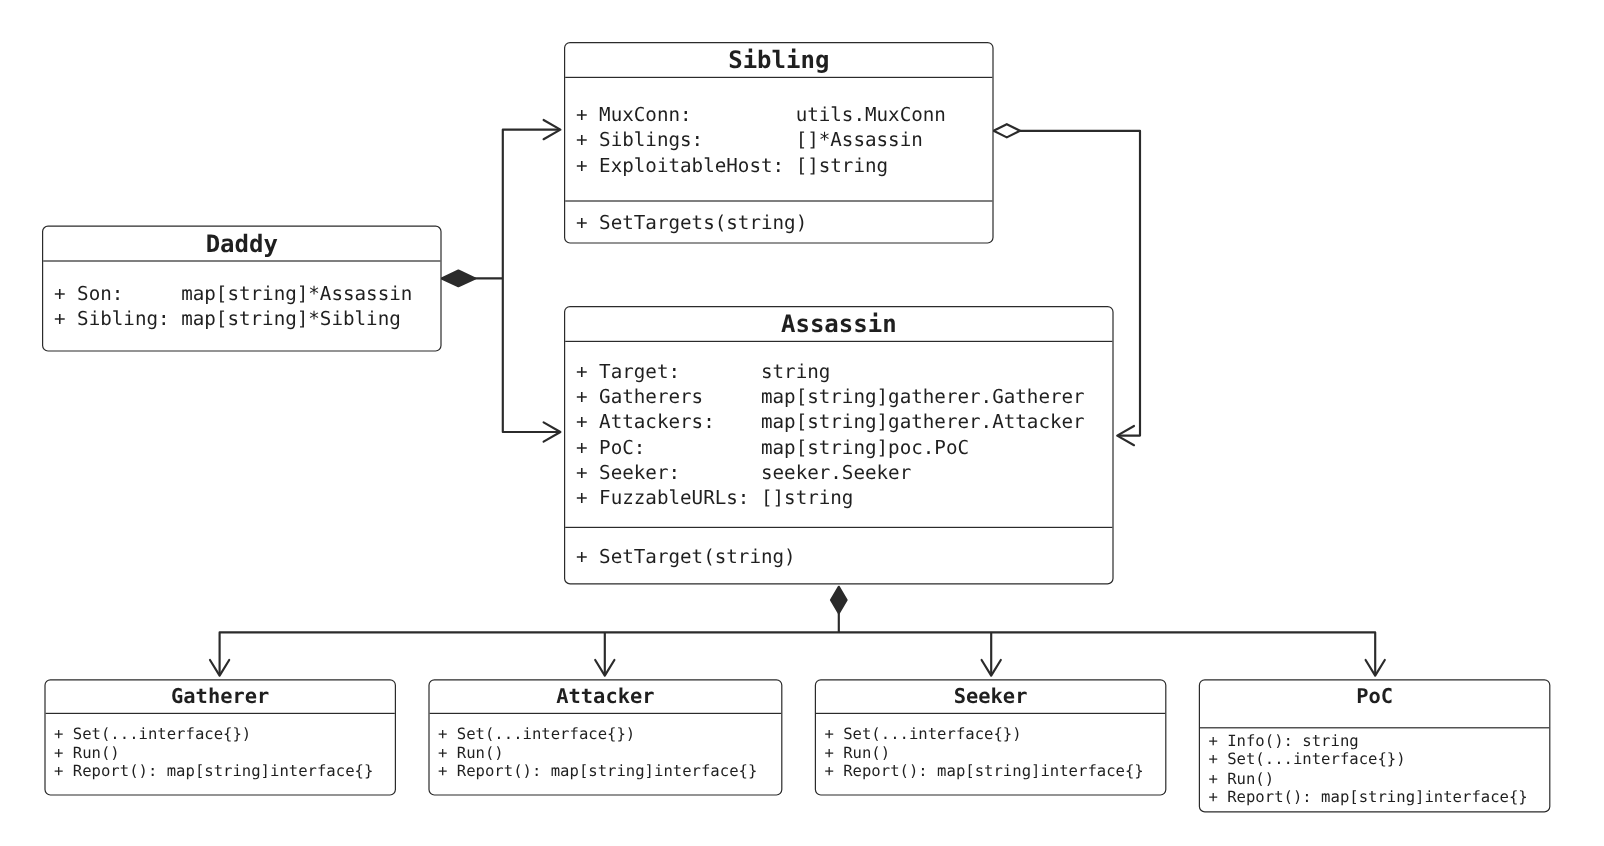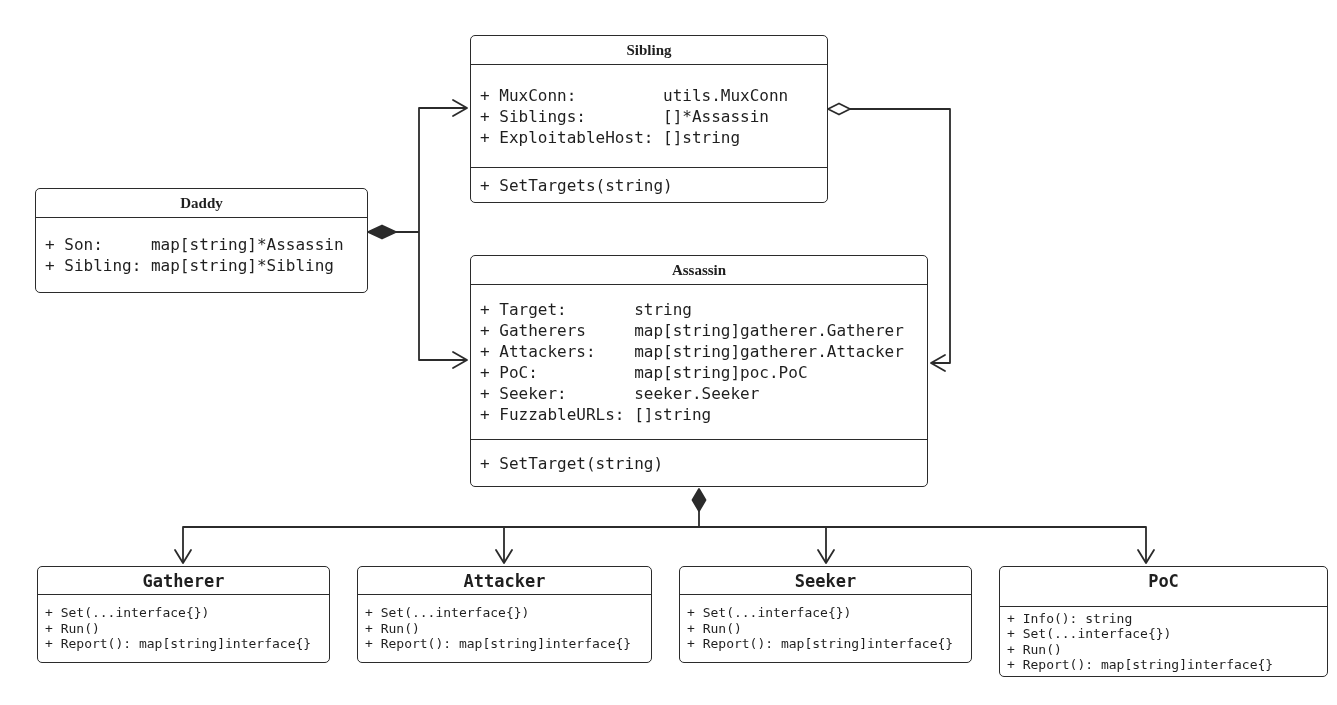--- a/index.html
+++ b/index.html
@@ -38,21 +38,21 @@
     flex-direction: column;
     justify-content: center;
     padding-left: 9px;
     padding-right: 4px;
     overflow: hidden;
   }
   .uml-row { white-space: pre; }
 
   
   .big { font-size: 16px; }
-  .big .uml-title { height: 28px; font-size: 15px; font-family: Liberation Serif, serif; }
+  .big .uml-title { height: 28px; font-size: 20px; }
   .big .uml-row { line-height: 21px; }
 
   
   .small { font-size: 13px; }
   .small .uml-title { height: 27px; font-size: 17px; }
   .small .uml-row { line-height: 15.5px; }
   .small .uml-sect { padding-left: 7px; }
 
   
   #cls-sibling  { left:470px; top:35px;  width:358px; height:168px; }
@@ -62,21 +62,21 @@
   #cls-daddy    { left:35px;  top:188px; width:333px; height:105px; }
   #cls-daddy    .uml-attrs   { flex:1; }
 
   #cls-assassin { left:470px; top:255px; width:458px; height:232px; }
   #cls-assassin .uml-attrs   { height:155px; }
   #cls-assassin .uml-methods { flex:1; }
 
   #cls-gatherer { left:37px;  top:566px; width:293px; height:97px; }
   #cls-attacker { left:357px; top:566px; width:295px; height:97px; }
   #cls-seeker   { left:679px; top:566px; width:293px; height:97px; }
-  #cls-poc      { left:999px; top:566px; width:329px; height:111px;gap:12px; }
+  #cls-poc      { left:999px; top:566px; width:293px; height:111px;gap:12px; }
   .small .uml-methods { flex:1; }
 </style>
 </head>
 <body>
 
 <div class="stage">
 
   <svg class="wires" width="1337" height="705" viewBox="0 0 1337 705">
     <g stroke="#2b2b2b" stroke-width="1.8" fill="none" stroke-linecap="round" stroke-linejoin="round">
 

